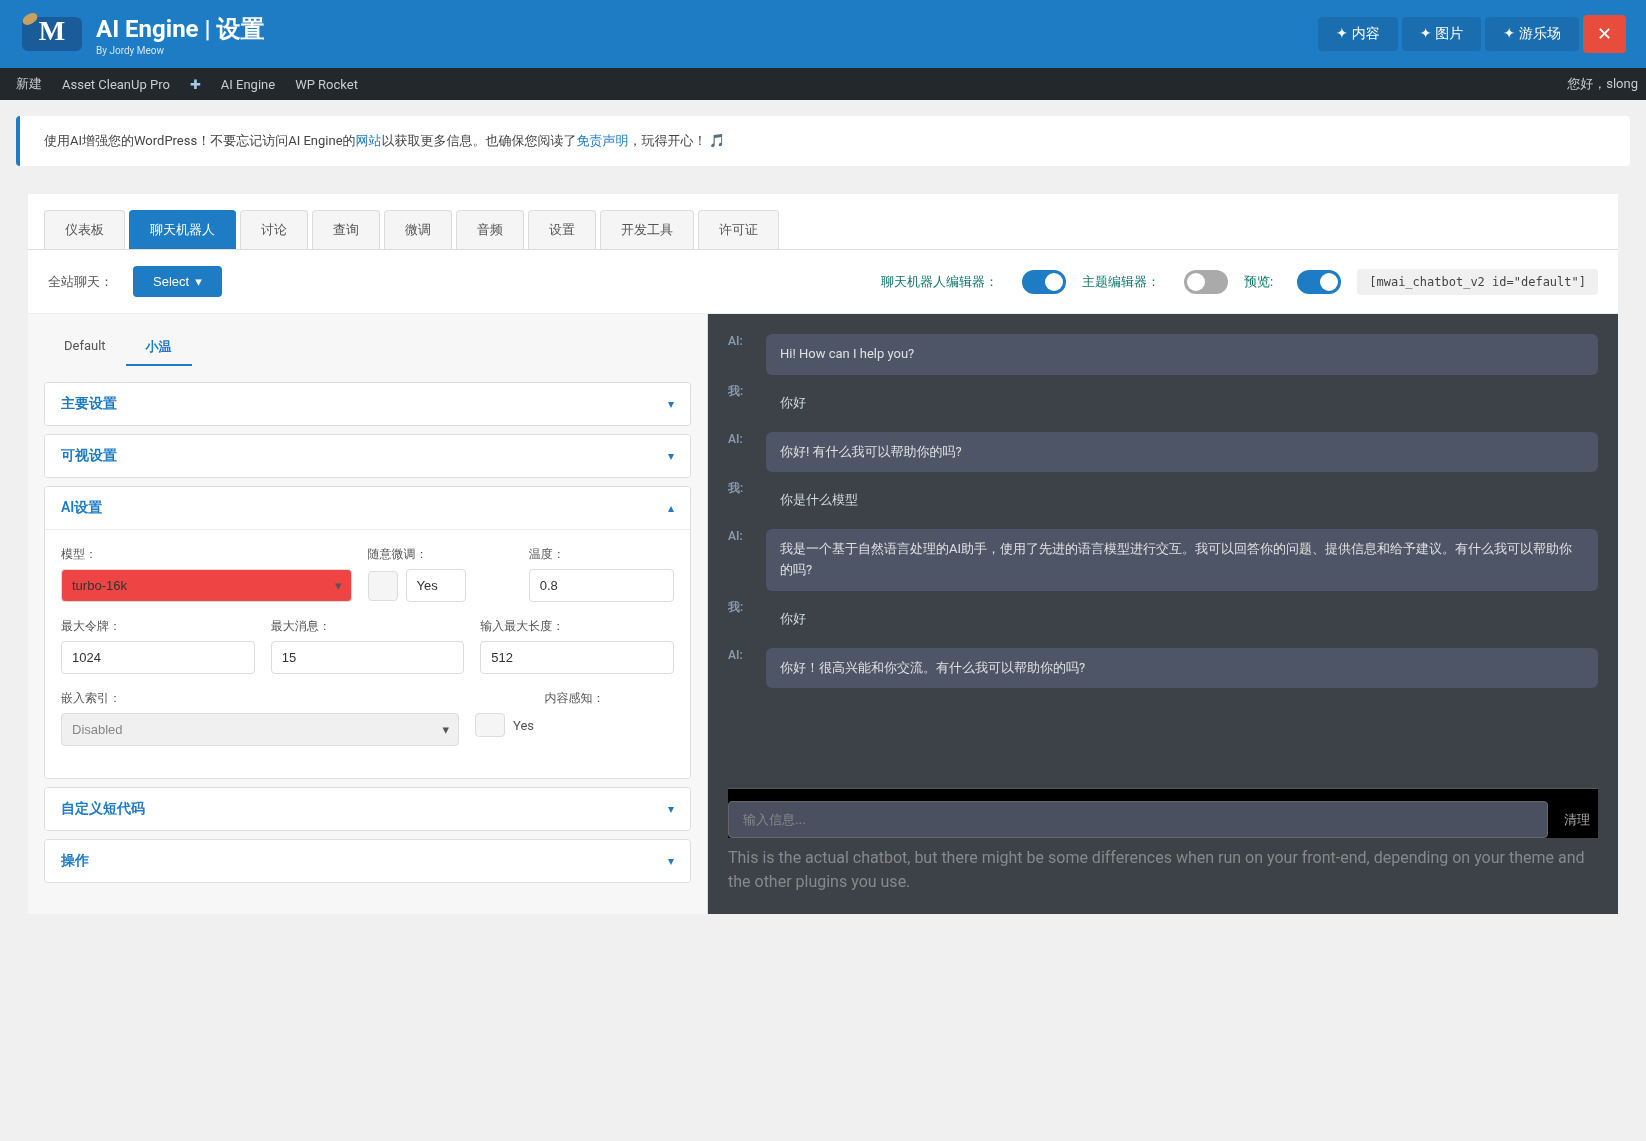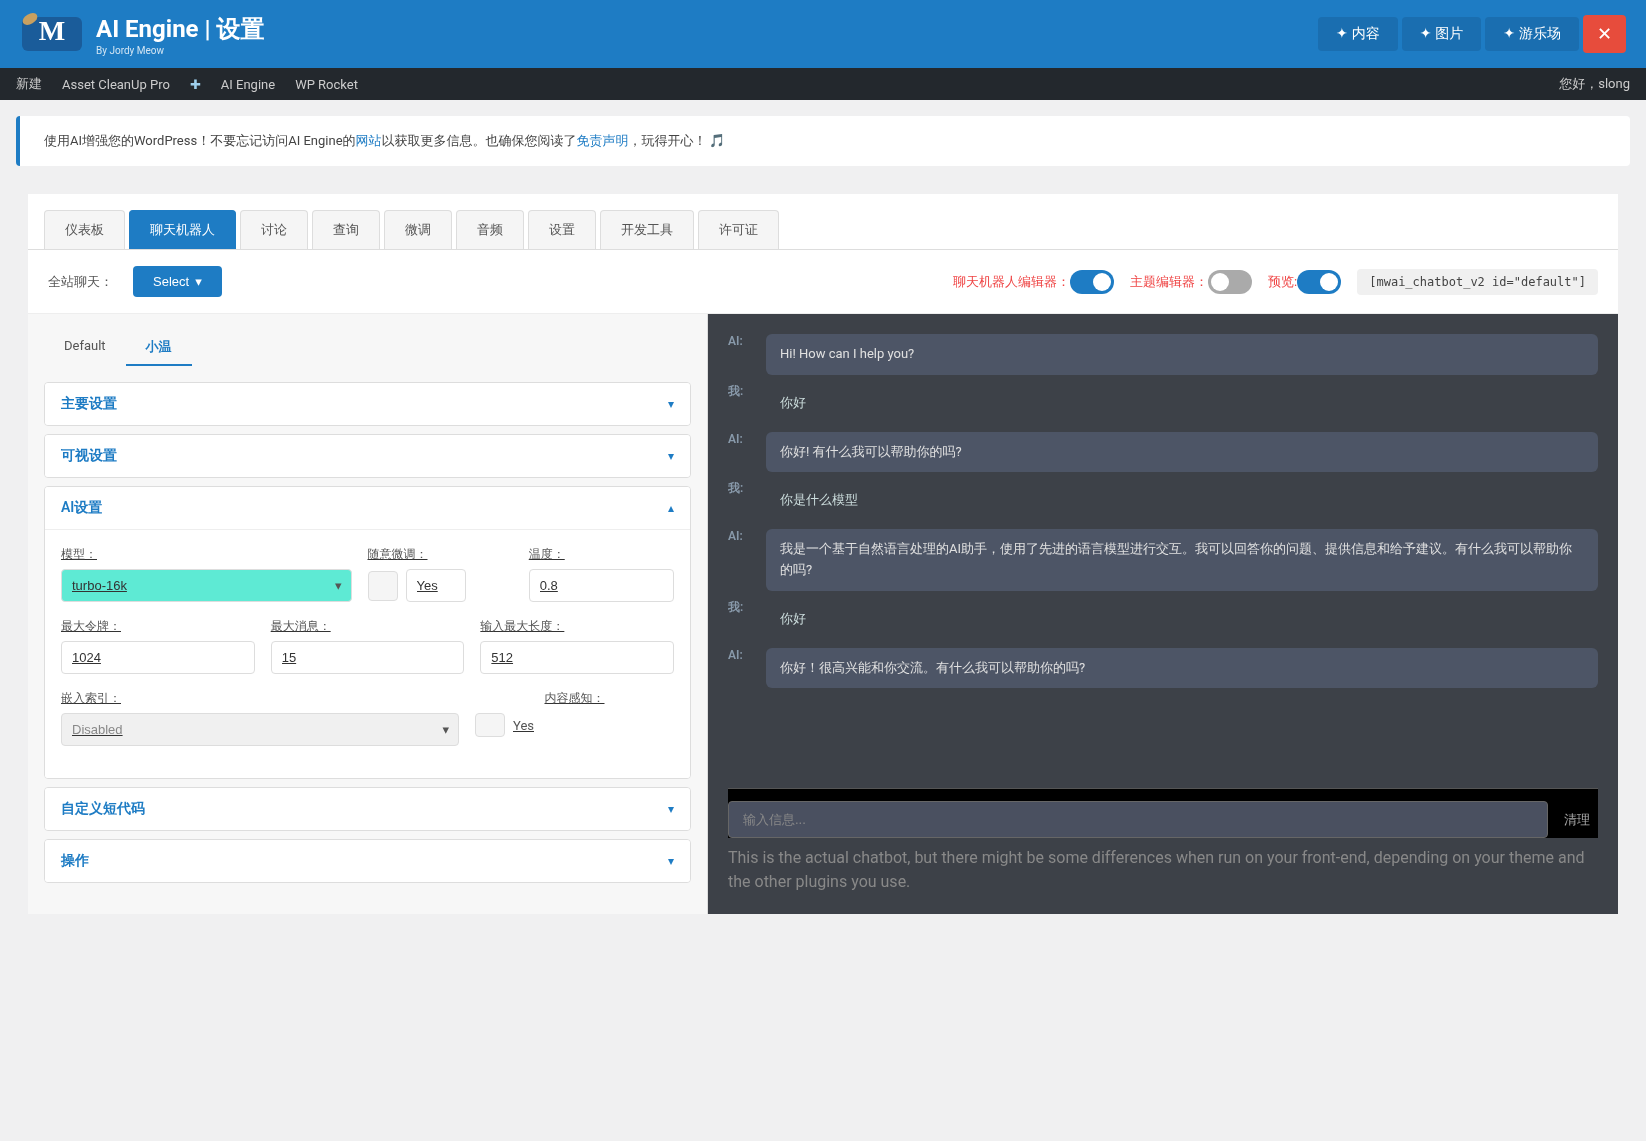--- a/index.html
+++ b/index.html
@@ -72,21 +72,21 @@
     }
     .admin-bar-item {
       color: #ccc;
       cursor: pointer;
       display: flex;
       align-items: center;
       gap: 4px;
     }
     .admin-bar-right {
       position: absolute;
-      right: 16px;
+      right: 8px;
       color: #ccc;
     }
     .admin-new-btn {
       color: #ccc;
       cursor: pointer;
     }
 
     
     .info-banner {
       background: white;
@@ -157,23 +157,23 @@
     .sitewide-right {
       margin-left: auto;
       display: flex;
       align-items: center;
       gap: 16px;
       flex-wrap: wrap;
     }
     .toggle-group {
       display: flex;
       align-items: center;
-      gap: 0;
-      font-size: 13px;
-      color: #ef4444;
+      gap: 24px;
+      font-size: 13px;
+      color: #0f766e;
     }
     .toggle {
       width: 44px;
       height: 24px;
       border-radius: 12px;
       position: relative;
       cursor: pointer;
       border: none;
     }
     .toggle.on { background: #1e7cc4; }
@@ -265,21 +265,20 @@
       display: flex;
       gap: 16px;
       margin-bottom: 16px;
       flex-wrap: wrap;
     }
     .form-group {
       display: flex;
       flex-direction: column;
       gap: 6px;
       flex: 1;
-      text-decoration: underline;
     }
     .form-label {
       font-size: 12px;
       color: #555;
       font-weight: 500;
     }
     .form-input {
       border: 1px solid #ddd;
       border-radius: 4px;
       padding: 8px 10px;
@@ -293,21 +292,21 @@
       align-items: center;
     }
     .form-select {
       border: 1px solid #ddd;
       border-radius: 4px;
       padding: 8px 30px 8px 10px;
       font-size: 13px;
       color: #333;
       width: 100%;
       appearance: none;
-      background: #5eead4;
+      background: #ef4444;
       cursor: pointer;
     }
     .select-arrow {
       position: absolute;
       right: 10px;
       pointer-events: none;
       color: #555;
     }
     .toggle-with-label {
       display: flex;

